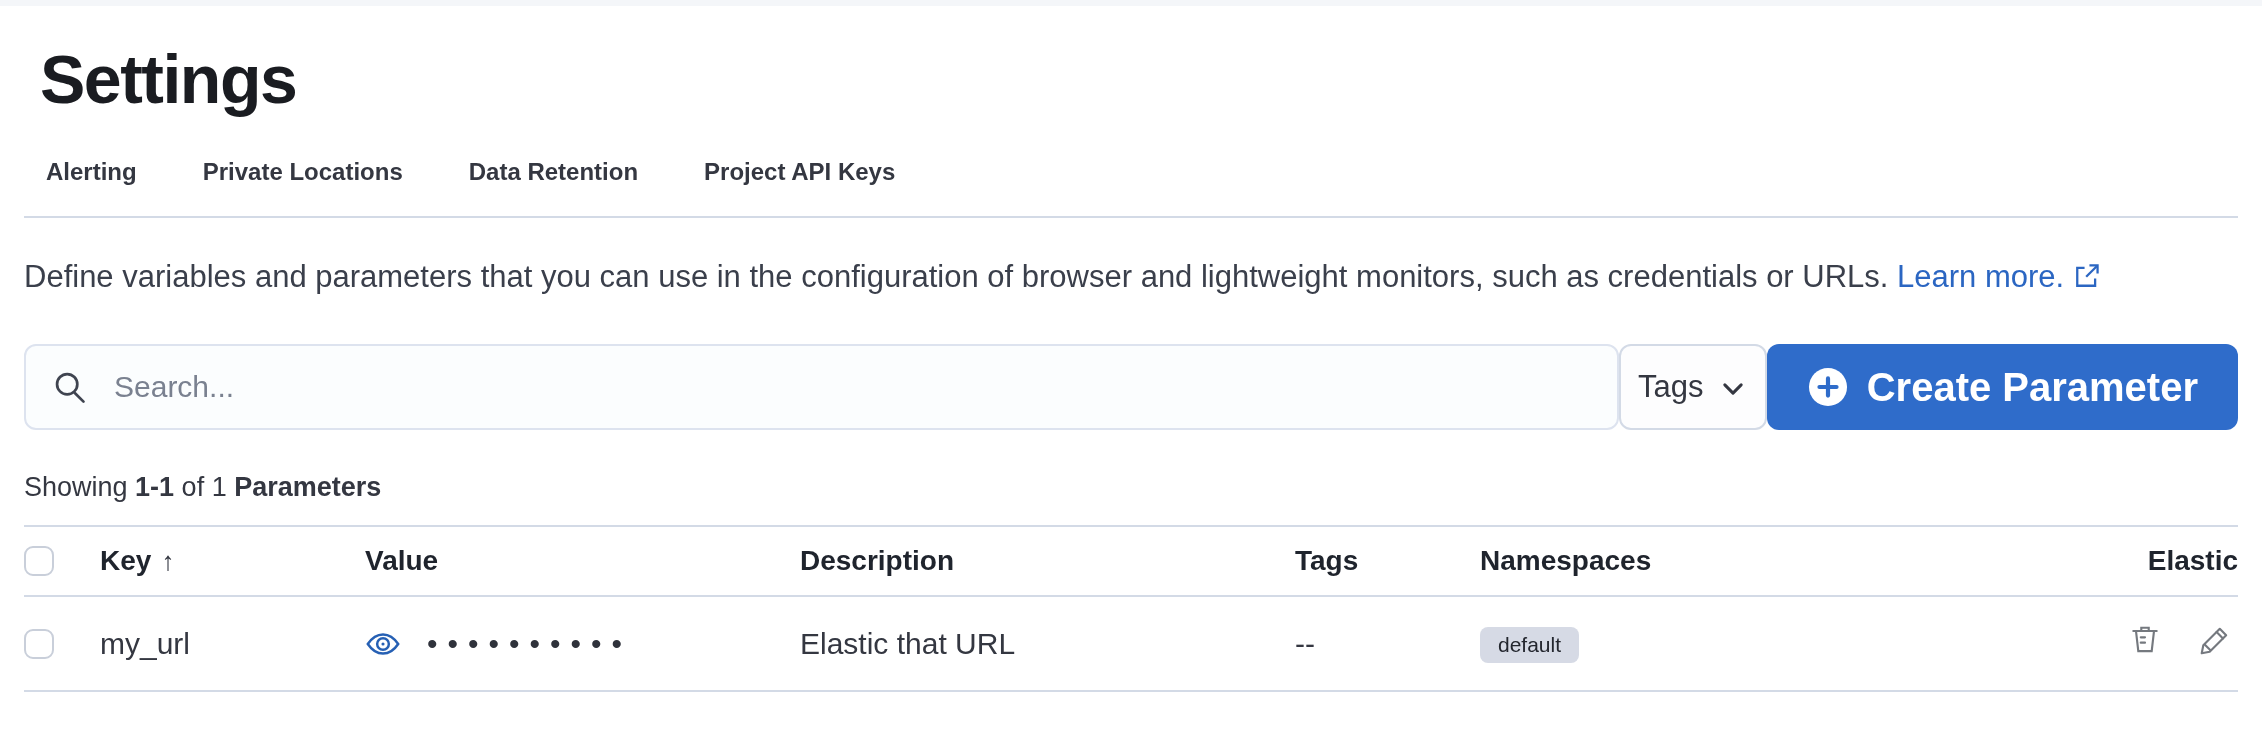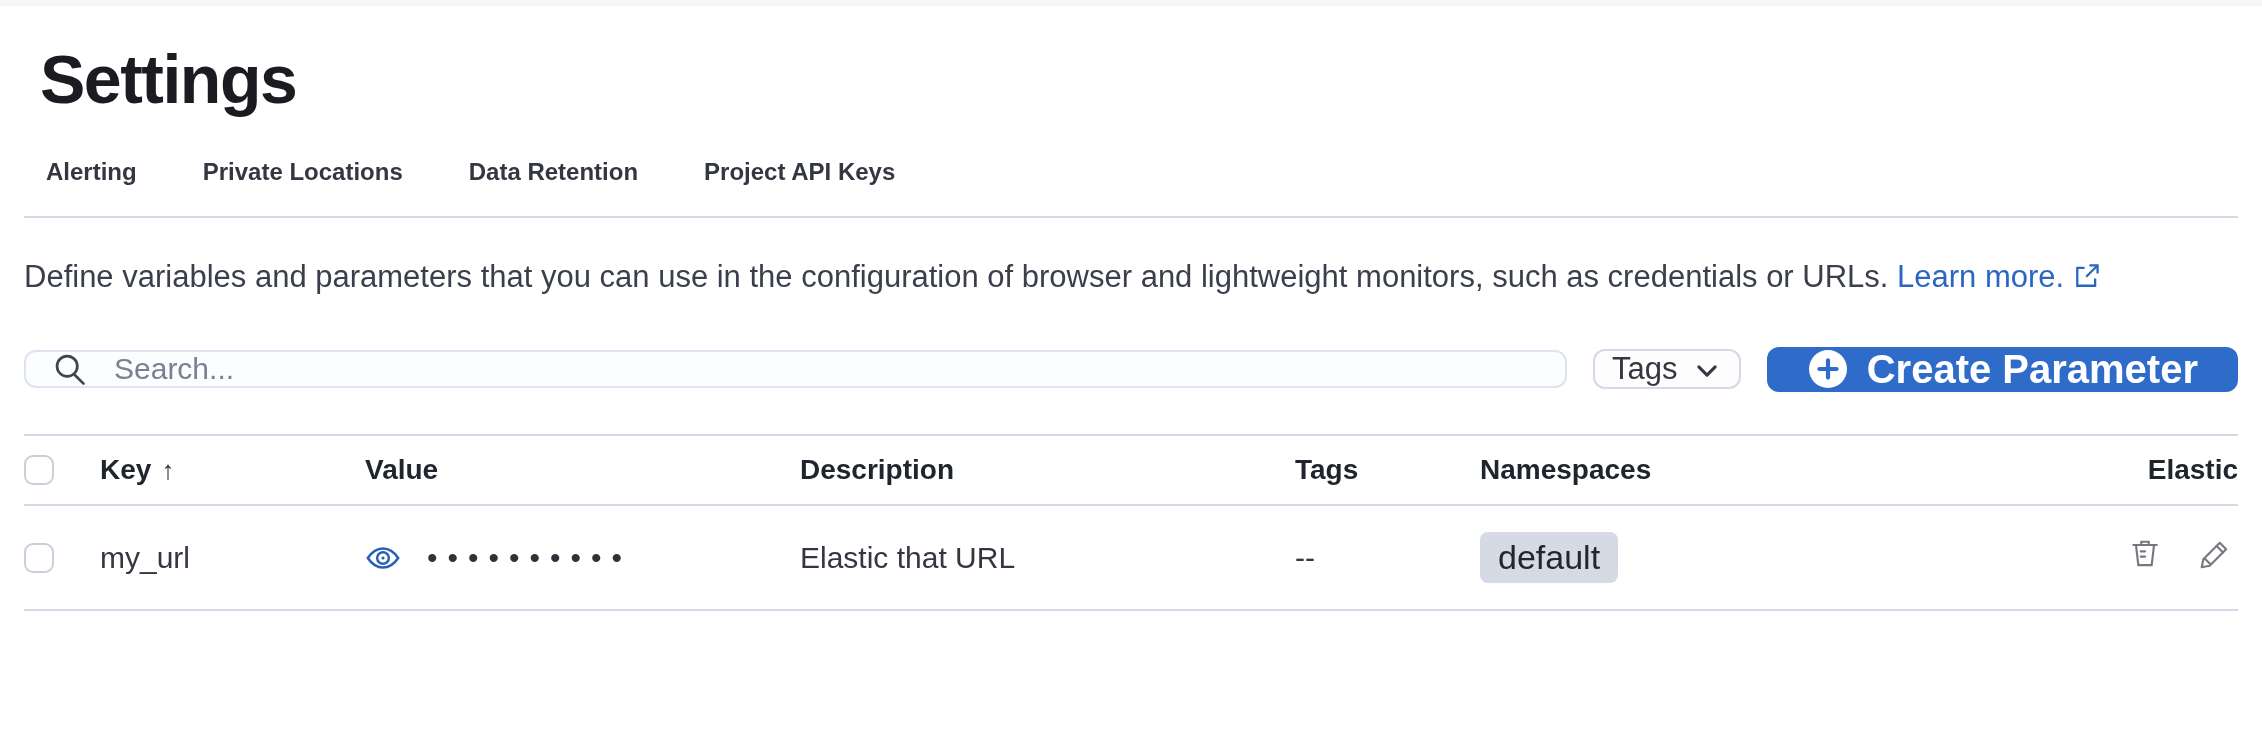--- a/index.html
+++ b/index.html
@@ -22,21 +22,21 @@
   .page-title{margin:34px 0 12px 16px;font-size:68px;font-weight:700;color:var(--title);letter-spacing:-1.5px;}
   
   .tabs{display:flex;gap:66px;margin-top:40px;padding-left:22px;border-bottom:2px solid var(--border);}
   .tab{font-size:24px;font-weight:700;color:var(--text);padding-bottom:26px;cursor:pointer;border-bottom:6px solid transparent;margin-bottom:-2px;}
   .tab.active{color:var(--link);border-bottom-color:var(--primary);}
   
   .description{margin-top:34px;font-size:31px;line-height:50px;color:#3a3f4b;max-width:2170px;}
   .learn-link{color:var(--link);text-decoration:none;cursor:pointer;white-space:nowrap;margin-top:20px;}
   .ext-icon{display:inline-block;width:26px;height:26px;margin-left:10px;vertical-align:-2px;}
   
-  .toolbar{display:flex;gap:26px;margin-top:24px;height:86px;align-items:center;}
+  .toolbar{display:flex;margin-top:42px;height:86px;}
   .search-wrap{flex:1;position:relative;}
   .search-input{width:100%;height:100%;border:2px solid var(--input-border);background:var(--input-bg);
     border-radius:12px;font-size:30px;color:var(--text);padding:0 24px 0 88px;outline:none;
     font-family:"Liberation Sans","DejaVu Sans",sans-serif;}
   .search-input::placeholder{color:var(--placeholder);}
   .search-icon{position:absolute;left:28px;top:50%;transform:translateY(-50%);width:36px;height:36px;color:#3f4450;}
   .tags-btn{min-width:148px;background:#fdfdfe;border:2px solid var(--border);border-radius:12px;
     display:flex;align-items:center;justify-content:center;gap:16px;font-size:31px;color:var(--text);
     cursor:pointer;font-family:inherit;}
   .chevron-icon{width:28px;height:28px;color:#343741;margin-top:4px;}
@@ -52,21 +52,21 @@
   tbody tr{border-bottom:2px solid var(--border);}
   th{font-size:28px;font-weight:700;color:#1f242d;text-align:left;padding:18px 0;vertical-align:middle;}
   td{font-size:30px;color:var(--text);padding:26px 0;vertical-align:middle;}
   th.actions,td.actions{text-align:right;}
   .sort-arrow{font-weight:400;font-size:26px;margin-left:10px;color:#343741;}
   .checkbox{width:30px;height:30px;border:2px solid #c9cfda;border-radius:9px;background:#fff;cursor:pointer;}
   .value-cell{display:flex;align-items:center;gap:26px;}
   .eye-icon{width:36px;height:36px;color:#2660b4;cursor:pointer;flex:none;}
   .masked-dots{font-size:30px;letter-spacing:10px;color:#2f323b;white-space:nowrap;}
   .badge{display:inline-block;background:var(--badge-bg);color:#23262e;border-radius:8px;
-    padding:6px 18px;font-size:34px;}
+    padding:6px 18px;font-size:21px;}
   .row-actions{display:inline-flex;gap:36px;align-items:center;padding-right:6px;}
   .action-icon{width:34px;height:34px;color:var(--icon-gray);cursor:pointer;}
 </style>
 </head>
 <body>
 
 <div class="top-strip"></div>
 <div class="container">
 
   <h1 class="page-title">Settings</h1>
@@ -100,20 +100,21 @@
     </button>
     <button class="create-btn">
       <svg class="plus-icon" viewBox="0 0 32 32">
         <circle cx="16" cy="16" r="14.5" fill="#ffffff"></circle>
         <path d="M16 9.5v13M9.5 16h13" stroke="#2f6cca" stroke-width="3.2" stroke-linecap="round"></path>
       </svg>
       <span>Create Parameter</span>
     </button>
   </div>
 
+  <div class="summary"><span>Showing </span><b>1-1</b><span> of 1 </span><b>Parameters</b></div>
 
   <table>
     <colgroup>
       <col style="width:76px">
         <col style="width:265px">
         <col style="width:435px">
       <col style="width:495px">
         <col style="width:185px">
         <col style="width:430px">
         <col>

